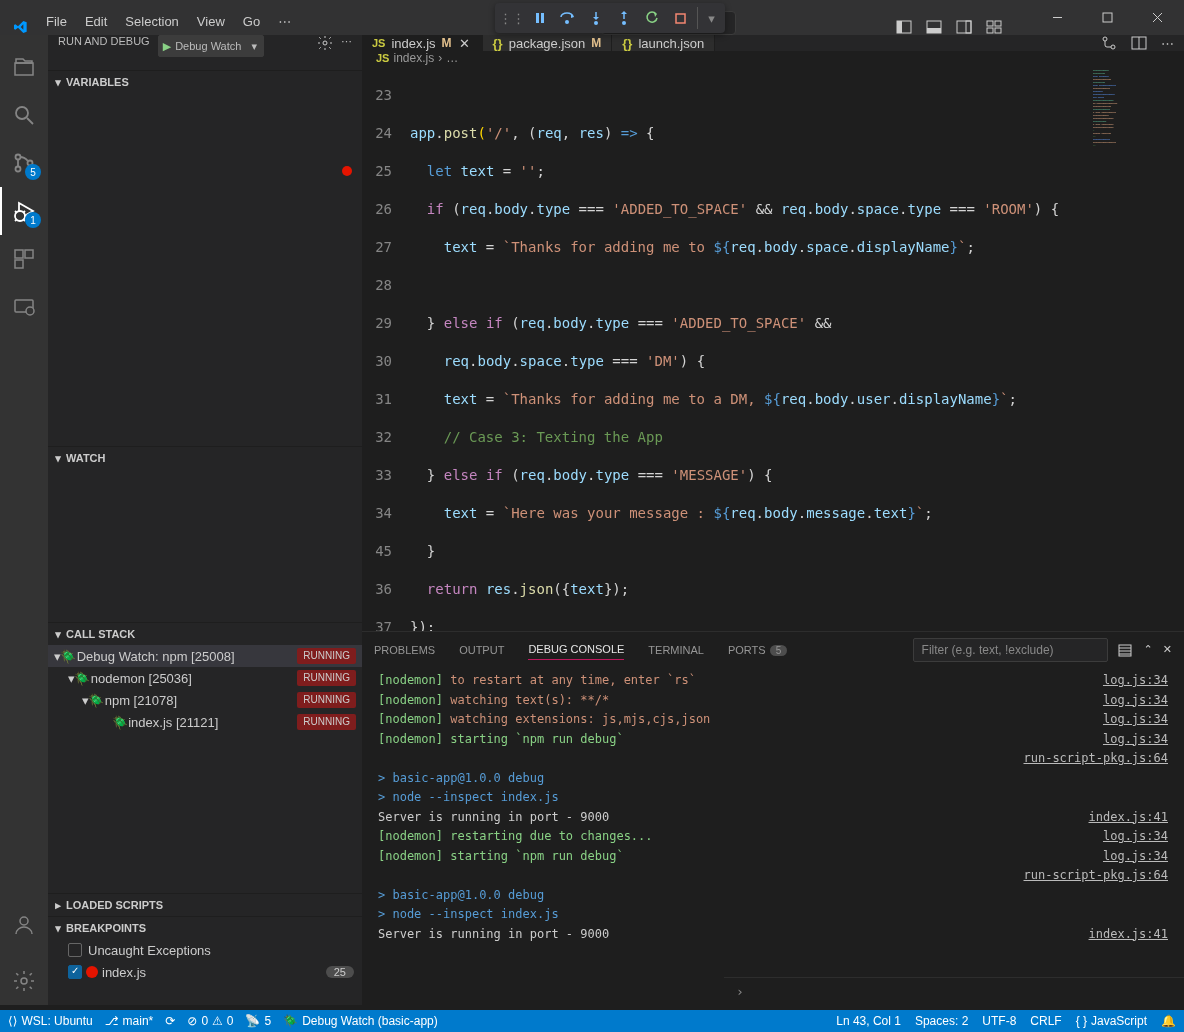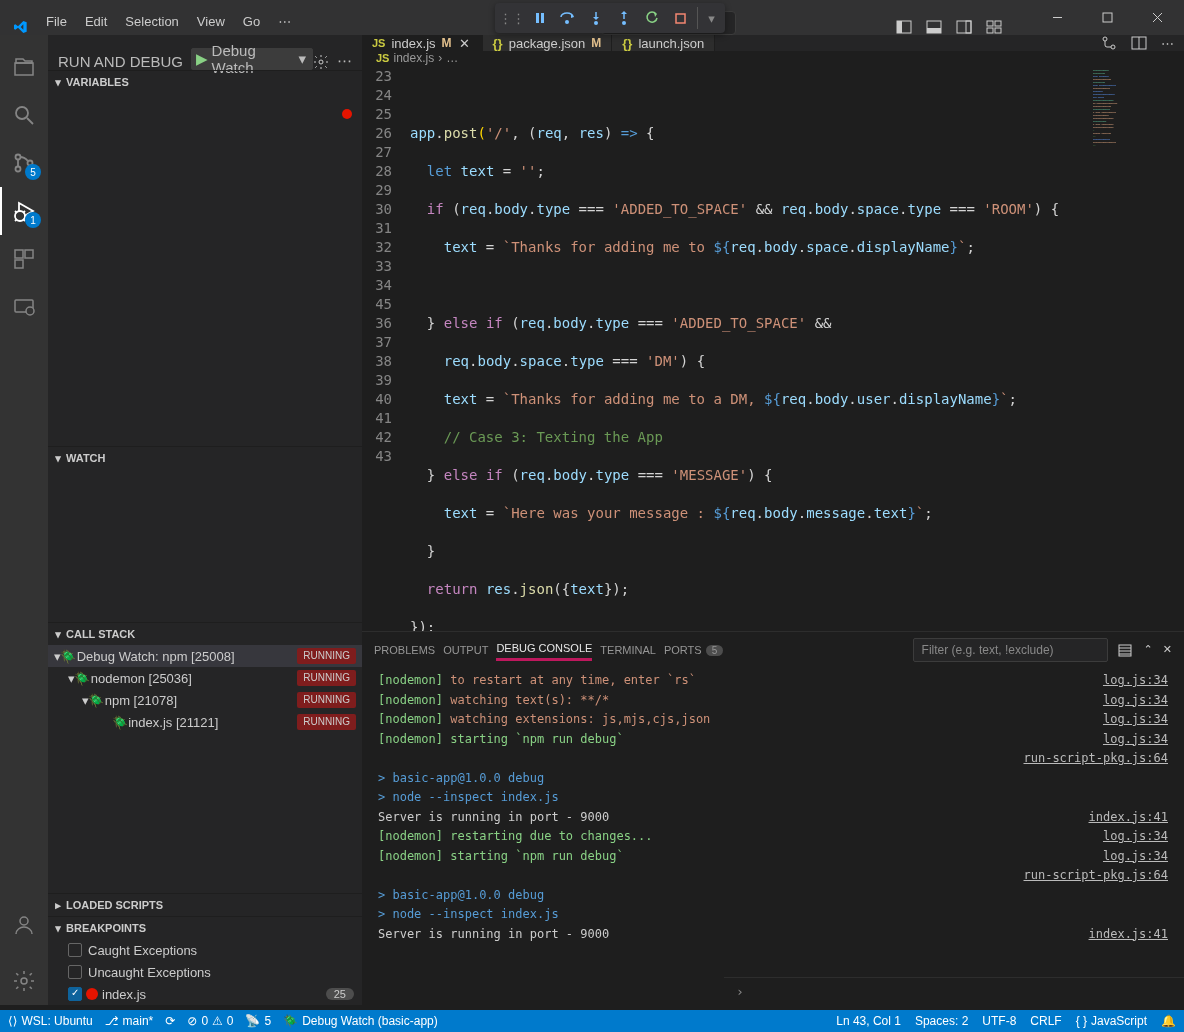--- a/index.html
+++ b/index.html
@@ -28,21 +28,21 @@
 
   
   .activity-bar { position: absolute; top: 35px; left: 0; width: 48px; height: 970px; background: #333333; display: flex; flex-direction: column; align-items: center; padding-top: 8px; }
   .activity-bar .act-item { width: 48px; height: 48px; display: flex; align-items: center; justify-content: center; position: relative; cursor: pointer; }
   .activity-bar .act-item.active { border-left: 2px solid #fff; }
   .activity-bar .act-badge { position: absolute; bottom: 7px; right: 7px; background: #007acc; color: #fff; border-radius: 50%; width: 16px; height: 16px; font-size: 10px; display: flex; align-items: center; justify-content: center; }
   .activity-bar .bottom { margin-top: auto; margin-bottom: 8px; }
 
   
   .sidebar { position: absolute; top: 35px; left: 48px; width: 314px; height: 970px; background: #252526; display: flex; flex-direction: column; }
-  .sidebar-hdr { height: 35px; display: flex; align-items: flex-end; padding: 0 10px; font-size: 15px; color: #bbb; }
+  .sidebar-hdr { height: 35px; display: flex; align-items: flex-start; padding: 0 10px; font-size: 11px; color: #bbb; }
   .sidebar-hdr .title-text { flex: 0 0 auto; margin-right: 8px; }
   .sidebar-hdr .config-select { background: #3c3c3c; border: 1px solid #3c3c3c; height: 22px; border-radius: 2px; display: flex; align-items: center; padding: 0 6px 0 4px; gap: 4px; cursor: pointer; }
   .sidebar-hdr .play { color: #89d185; }
   .sidebar-section { border-top: 1px solid #1e1e1e; }
   .sec-hdr { height: 22px; display: flex; align-items: center; padding-left: 2px; font-size: 11px; font-weight: 700; color: #ccc; cursor: pointer; }
   .sec-hdr .chev { width: 16px; text-align: center; }
   .sec-body { font-size: 13px; }
   .callstack-row { height: 22px; display: flex; align-items: center; padding-left: 6px; position: relative; cursor: pointer; }
   .callstack-row .indent1 { width: 14px; }
   .callstack-row .indent2 { width: 28px; }
@@ -68,21 +68,21 @@
   .tab { display: flex; align-items: center; padding: 0 10px; gap: 6px; background: #2d2d2d; border-right: 1px solid #1e1e1e; cursor: pointer; font-size: 13px; }
   .tab.active { background: #1e1e1e; }
   .tab .modified { color: #e2c08d; font-size: 12px; font-weight: 600; }
   .tab .close { width: 14px; text-align: center; color: #ccc; }
   .tab-actions { margin-left: auto; display: flex; align-items: center; gap: 14px; padding-right: 10px; }
   .breadcrumb { height: 22px; display: flex; align-items: center; padding-left: 14px; font-size: 12px; color: #999; gap: 4px; }
   .js-icon { color: #cbcb41; font-weight: 700; font-size: 11px; }
   .json-icon { color: #cbcb41; font-weight: 700; }
   .editor-body { flex: 1; display: flex; position: relative; font-family: "Consolas", monospace; font-size: 14px; line-height: 19px; }
   .gutter { width: 48px; text-align: right; color: #858585; padding-right: 18px; padding-top: 2px; user-select: none; }
-  .gutter .ln { height: 19px; position: relative; }
+  .gutter .ln { height: 19px; position: relative; margin-top: 19px; }
   .gutter .ln.bp::before { content: ""; position: absolute; left: -20px; top: 4px; width: 10px; height: 10px; background: #e51400; border-radius: 50%; }
   .code { padding-top: 2px; white-space: pre; }
   .code .l { height: 19px; }
   .minimap { position: absolute; top: 0; right: 0; width: 97px; height: 100%; background: #1e1e1e; padding: 4px 6px; font-size: 2px; line-height: 3px; color: #3a5f3a; overflow: hidden; }
   .minimap div { white-space: nowrap; }
 
   
   .s-var { color: #9cdcfe; }
   .s-fn { color: #dcdcaa; }
   .s-str { color: #ce9178; }
@@ -90,23 +90,23 @@
   .s-ctrl { color: #c586c0; }
   .s-punc { color: #d4d4d4; }
   .s-param { color: #9cdcfe; }
   .s-cmt { color: #6a9955; }
   .s-const { color: #4fc1ff; }
   .s-op { color: #d4d4d4; }
   .s-brace { color: #ffd700; }
 
   
   .panel { position: absolute; top: 631px; left: 362px; right: 0; height: 374px; background: #1e1e1e; display: flex; flex-direction: column; border-top: 1px solid #2d2d2d; }
-  .panel-tabs { height: 35px; display: flex; align-items: center; padding: 0 12px; font-size: 11px; gap: 8px; }
+  .panel-tabs { height: 35px; display: flex; align-items: center; padding: 0 12px; font-size: 11px; gap: 24px; }
   .panel-tabs .ptab { color: #969696; cursor: pointer; padding: 4px 0; }
-  .panel-tabs .ptab.active { color: #e7e7e7; border-bottom: 3px solid #be185d; }
+  .panel-tabs .ptab.active { color: #e7e7e7; border-bottom: 1px solid #be185d; }
   .panel-tabs .pcount { background: #4d4d4d; border-radius: 10px; padding: 0 6px; font-size: 10px; margin-left: 4px; }
   .panel-tabs .right { margin-left: auto; display: flex; align-items: center; gap: 10px; }
   .panel-filter { width: 195px; height: 24px; background: #252526; border: 1px solid #3c3c3c; padding: 0 8px; color: #888; font-size: 12px; display: flex; align-items: center; border-radius: 2px; }
   .panel-body { flex: 1; overflow: hidden; font-family: "Consolas", monospace; font-size: 12px; line-height: 19.5px; padding: 4px 16px; position: relative; }
   .panel-body .row { display: flex; }
   .panel-body .msg { flex: 1; white-space: pre; }
   .panel-body .loc { color: #bbb; text-decoration: underline; margin-left: auto; }
   .c-nodemon { color: #89d185; }
   .c-text { color: #ce9178; }
   .c-blue { color: #569cd6; }
@@ -358,24 +358,20 @@
         <span class="chev">▸</span>
         <span>LOADED SCRIPTS</span>
       </div>
     </div>
   <div class="sidebar-section">
     <div class="sec-hdr">
         <span class="chev">▾</span>
         <span>BREAKPOINTS</span>
       </div>
     <div class="bp-body sec-body">
-      <div class="bp-row">
-          <span class="bp-check"></span>
-          <span>Caught Exceptions</span>
-        </div>
       <div class="bp-row">
           <span class="bp-check"></span>
           <span>Uncaught Exceptions</span>
         </div>
       <div class="bp-row">
           <span class="bp-check checked"></span>
           <span class="bp-dot" style="margin-left:-2px;margin-right:-2px"></span>
           <span>index.js</span>
           <span class="bp-count">25</span>
         </div>

